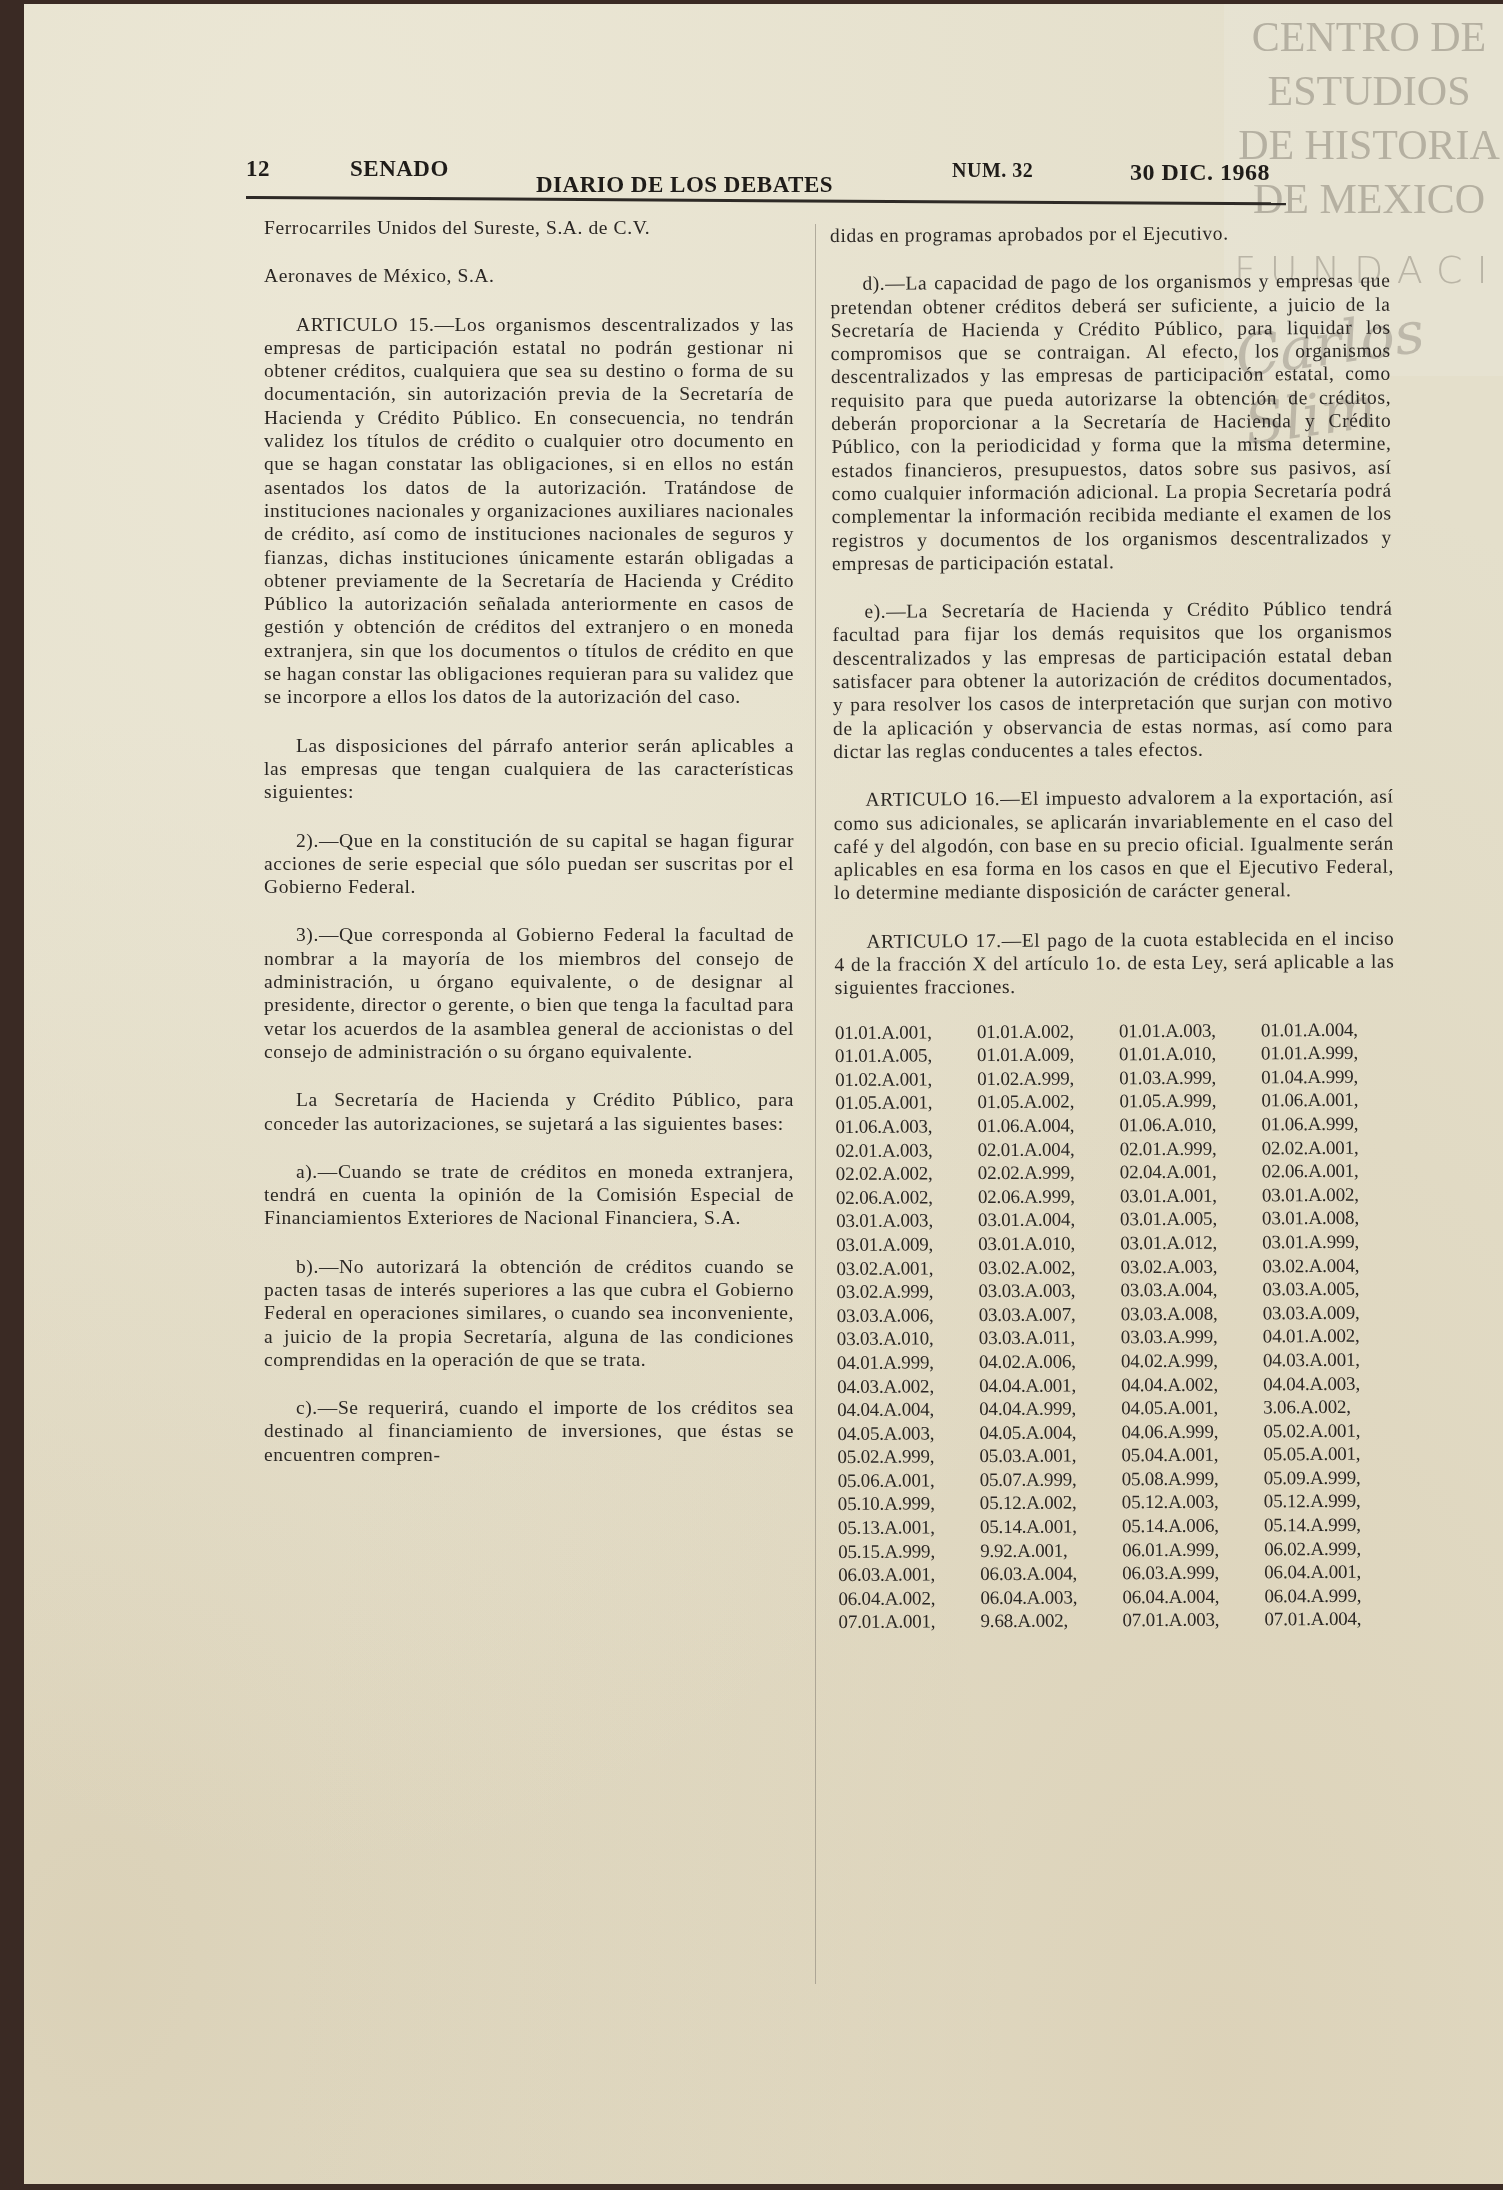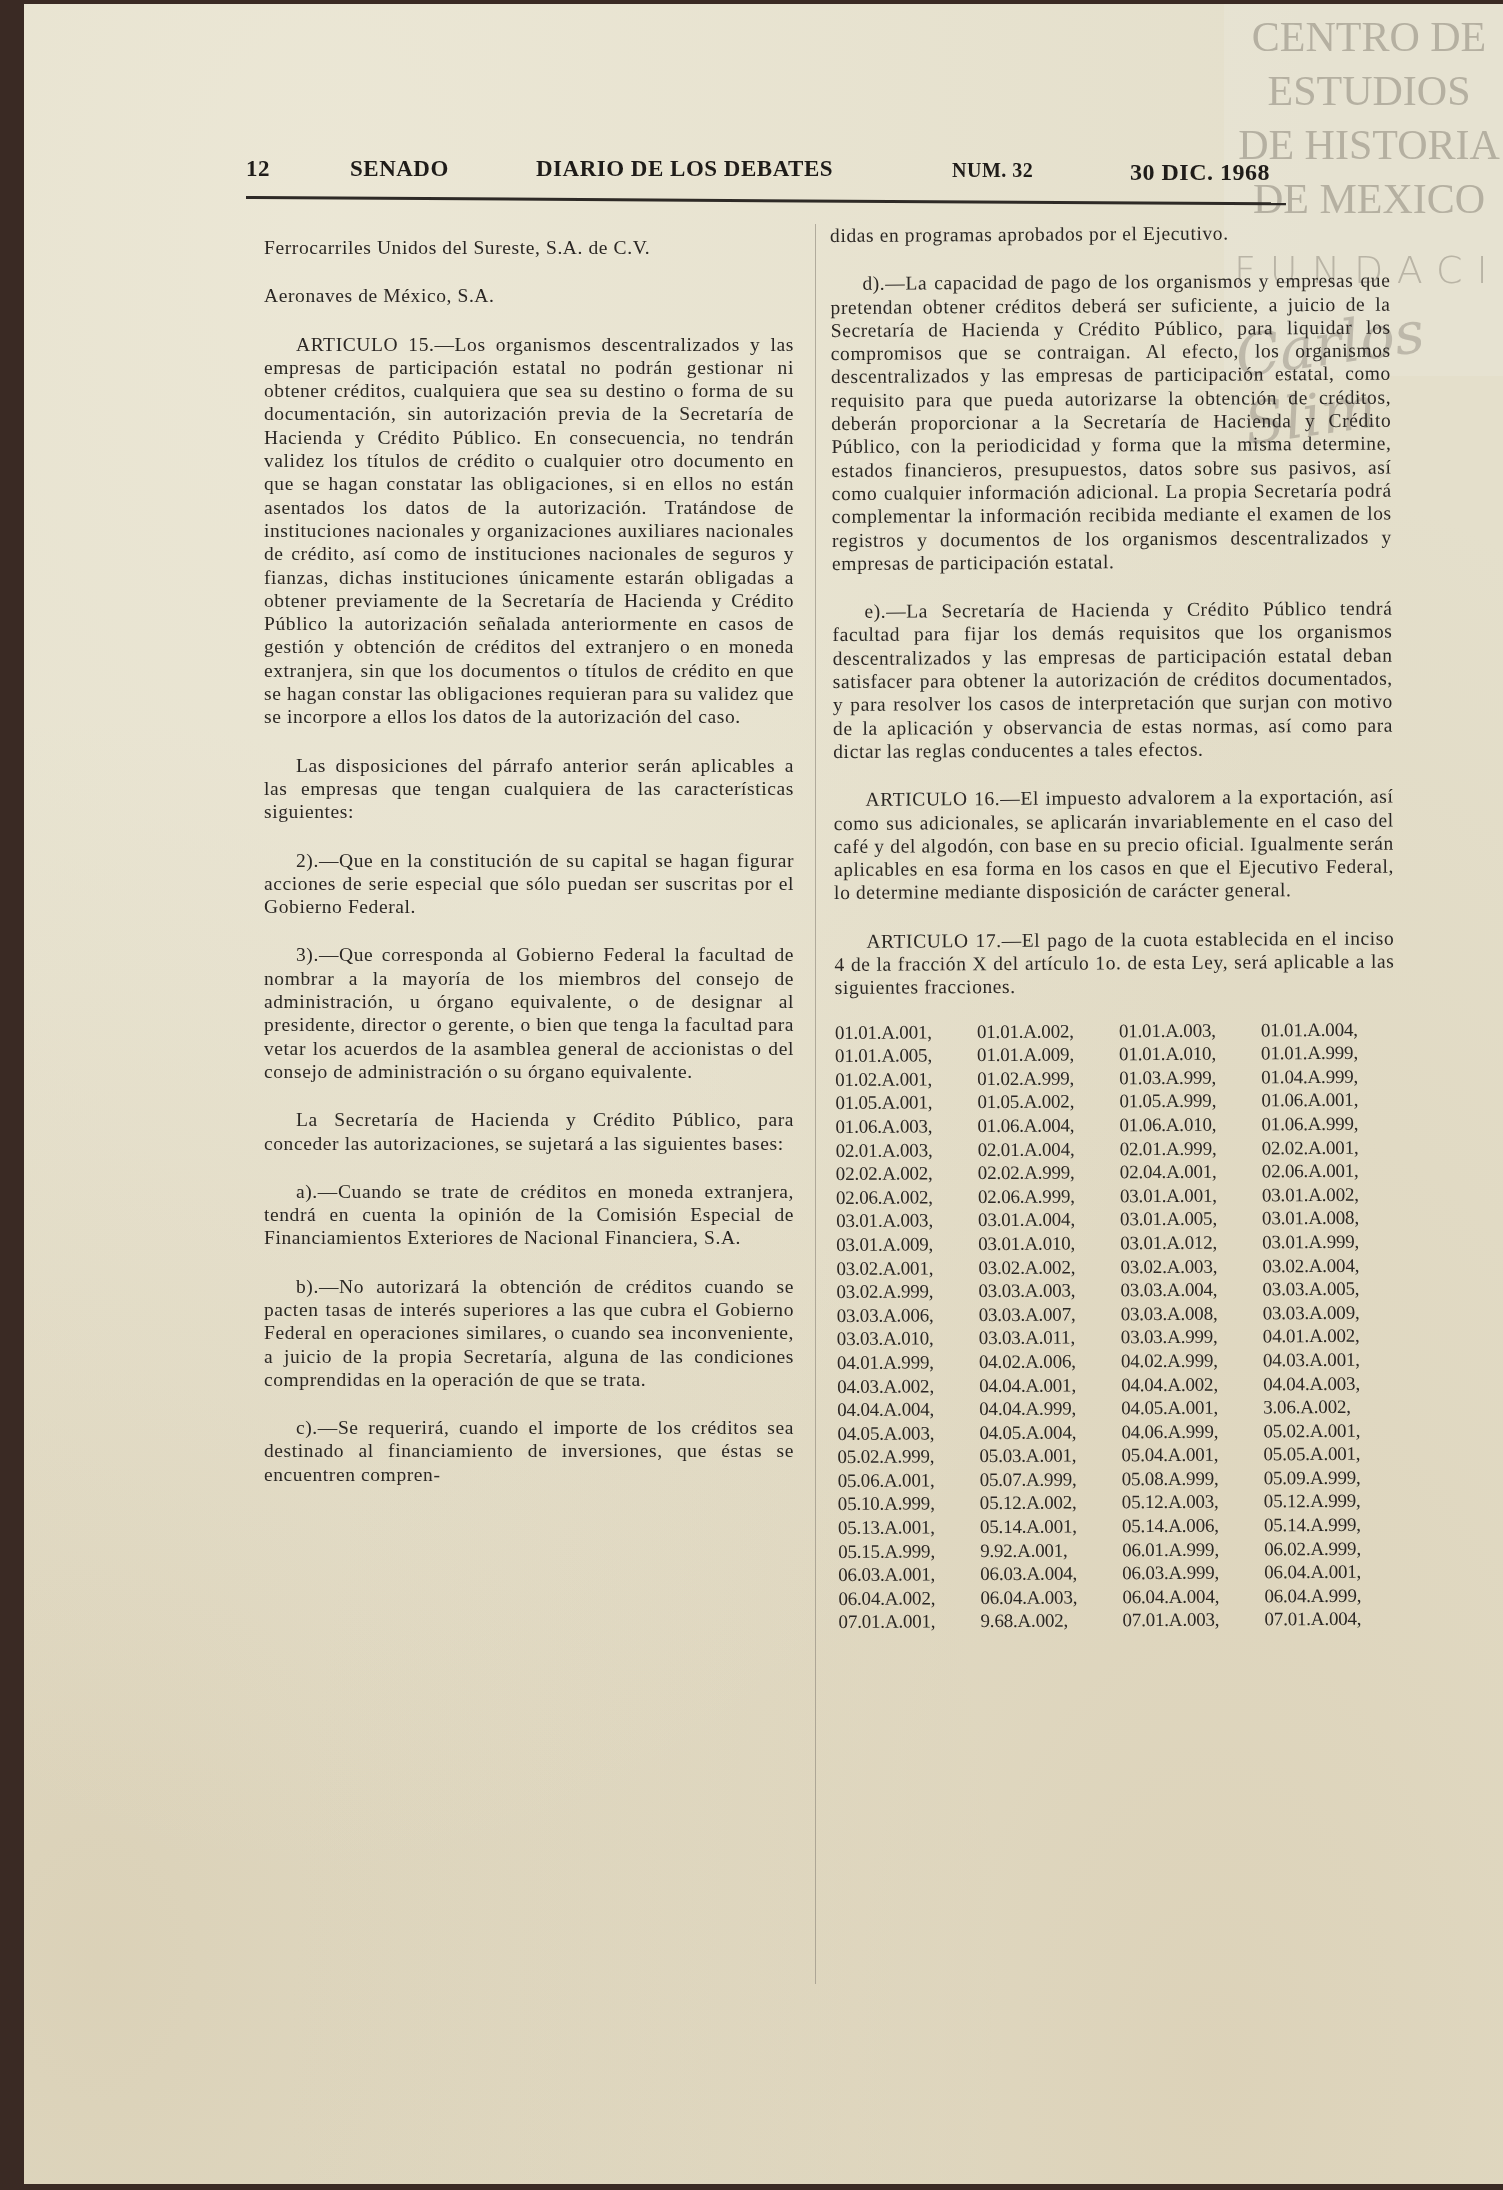--- a/index.html
+++ b/index.html
@@ -18,32 +18,32 @@
     color:#2a2622;
   }
   .header {
     position:absolute; left:222px; top:152px; width:1030px; height:40px;
     font-family:"Liberation Serif","DejaVu Serif",serif; font-weight:bold;
     font-size:23px; letter-spacing:0.5px; color:#1f1c19;
   }
   .header span { position:absolute; top:0; white-space:nowrap; }
   .h-page { left:0; }
   .h-senado { left:104px; }
-  .h-diario { left:290px; }
+  .h-diario { left:290px;margin-top:16px; }
   .h-num { left:706px; font-size:20px; top:3px !important; }
   .h-date { left:884px; font-size:24px; top:3px !important; }
   .rule {
     position:absolute; left:222px; top:192px; width:1040px; height:3px;
     background:#2e2a26; transform:rotate(0.35deg); transform-origin:left;
   }
   .col {
     position:absolute; font-size:19.5px; line-height:23.3px;
     text-align:justify; color:#2b2724; letter-spacing:0.6px;
   }
-  .col-left { left:240px; top:212px; width:530px;margin-top:20px; }
+  .col-left { left:240px; top:212px; width:530px; }
   .col-right { left:806px; top:220px; width:560px; transform:rotate(-0.35deg); transform-origin:top left; }
   .col-divider {
     position:absolute; left:791px; top:220px; width:1px; height:1760px;
     background:#8c857a; opacity:0.6;
   }
   .col p { margin:0 0 25px 0; text-indent:32px; }
   .col p.noindent { text-indent:0; }
   .col p.firstline { text-indent:0; }
   .codes {
     display:grid; grid-template-columns:repeat(4, 1fr); column-gap:8px;

